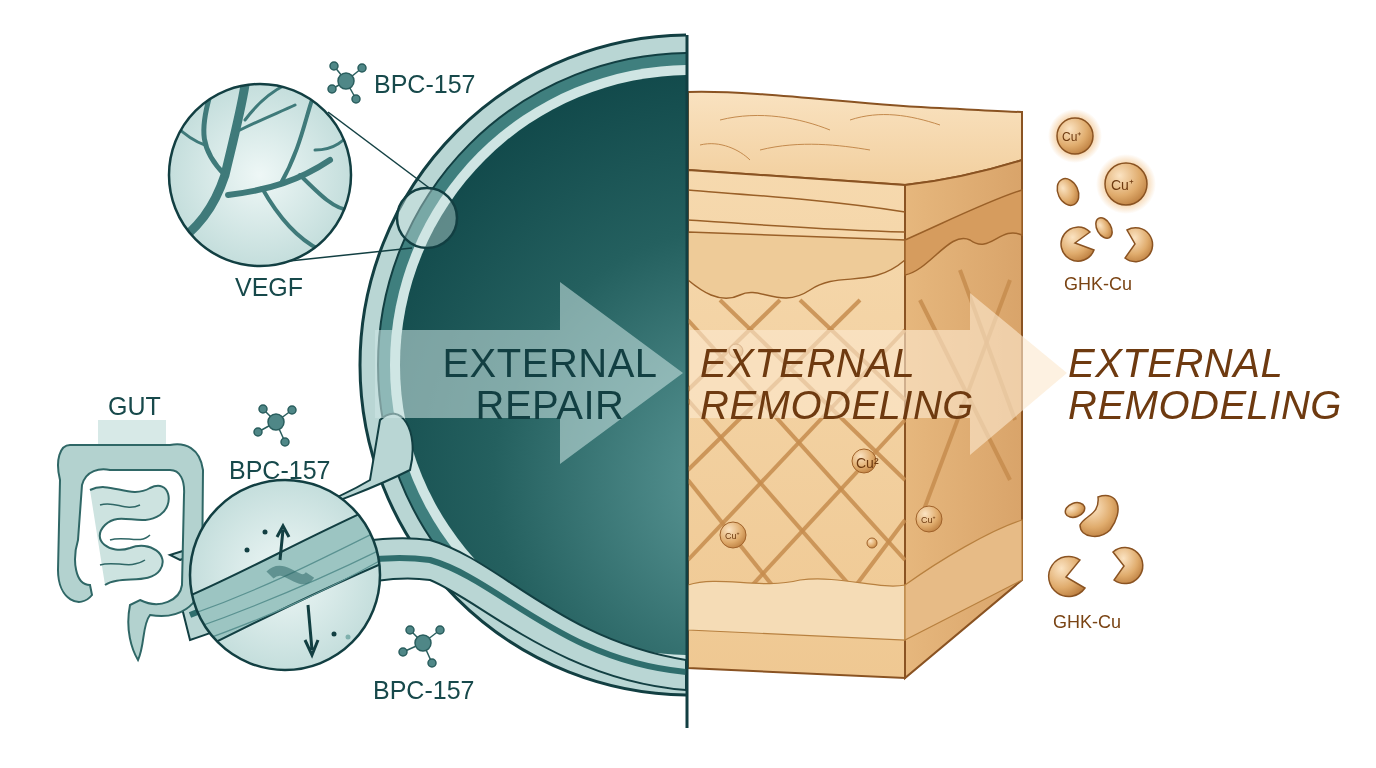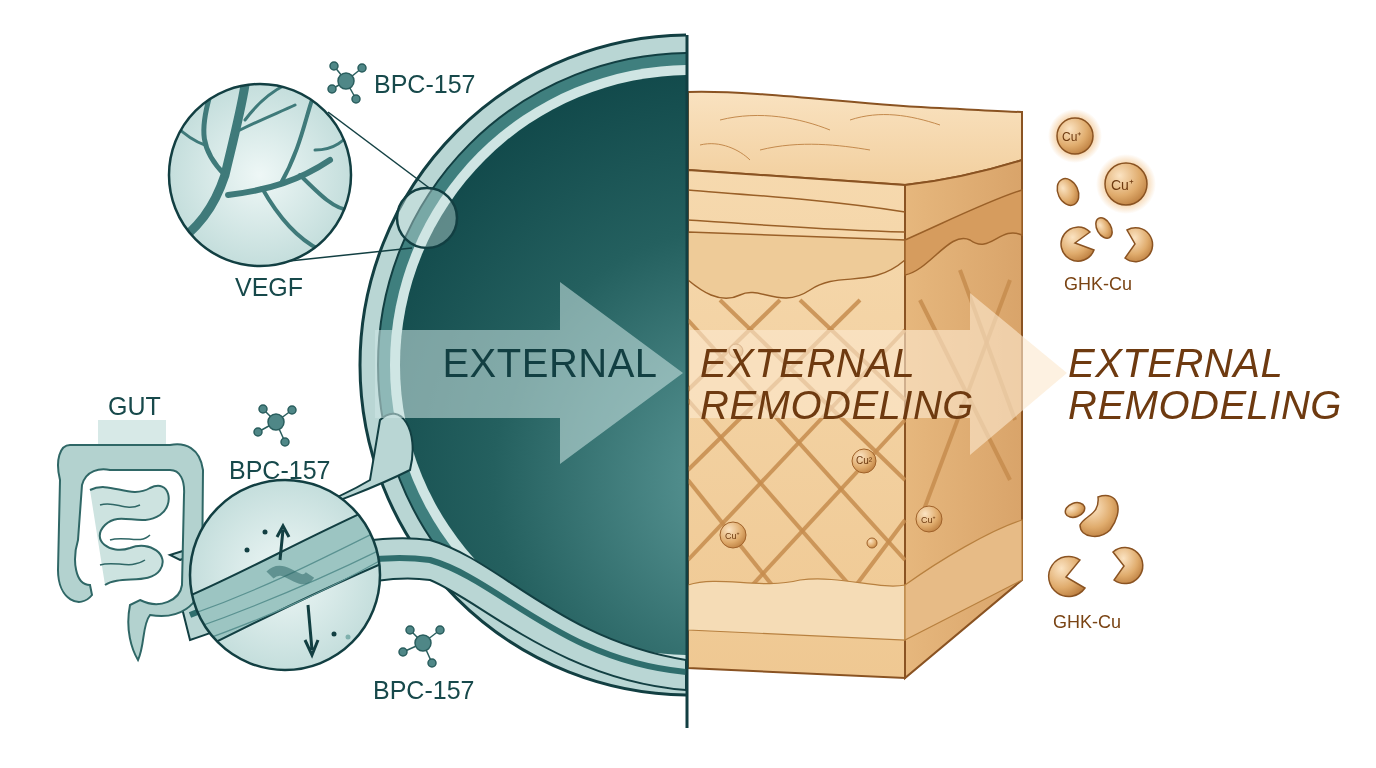--- a/index.html
+++ b/index.html
@@ -215,34 +215,35 @@
 </svg>
 
 <div class="label teal-label" style="left:374px; top:70px;">BPC-157</div>
 <div class="label teal-label" style="left:235px; top:273px;">VEGF</div>
 <div class="label teal-label" style="left:108px; top:392px;text-align:center;">GUT</div>
 <div class="label teal-label" style="left:229px; top:456px;">BPC-157</div>
 <div class="label teal-label" style="left:373px; top:676px;">BPC-157</div>
 
 <div class="label big-teal" style="left:430px; top:342px; width:240px;">
   <div>EXTERNAL</div>
+  <div>REPAIR</div>
 </div>
 
 <div class="label big-copper" style="left:700px; top:342px; width:300px;">
   <div>EXTERNAL</div>
   <div>REMODELING</div>
 </div>
 
 <div class="label big-copper" style="left:1068px; top:342px; width:280px;">
   <div>EXTERNAL</div>
   <div>REMODELING</div>
 </div>
 
 <div class="label copper-label" style="left:1064px; top:274px;">GHK-Cu</div>
 <div class="label copper-label" style="left:1053px; top:612px;">GHK-Cu</div>
 
 <div class="label" style="left:1062px; top:128px; font-size:12px; color:#6e3a10;">Cu⁺</div>
 <div class="label" style="left:1111px; top:175px; font-size:14px; color:#6e3a10;">Cu⁺</div>
-<div class="label" style="left:856px; top:455px; font-size:10px; color:#6e3a10;">Cu²</div>
+<div class="label" style="left:856px; top:455px; font-size:14px; color:#6e3a10;">Cu²</div>
 <div class="label" style="left:725px; top:529px; font-size:9px; color:#6e3a10;">Cu⁺</div>
 <div class="label" style="left:921px; top:513px; font-size:9px; color:#6e3a10;">Cu⁺</div>
 
 </div>
 
 </body></html>

